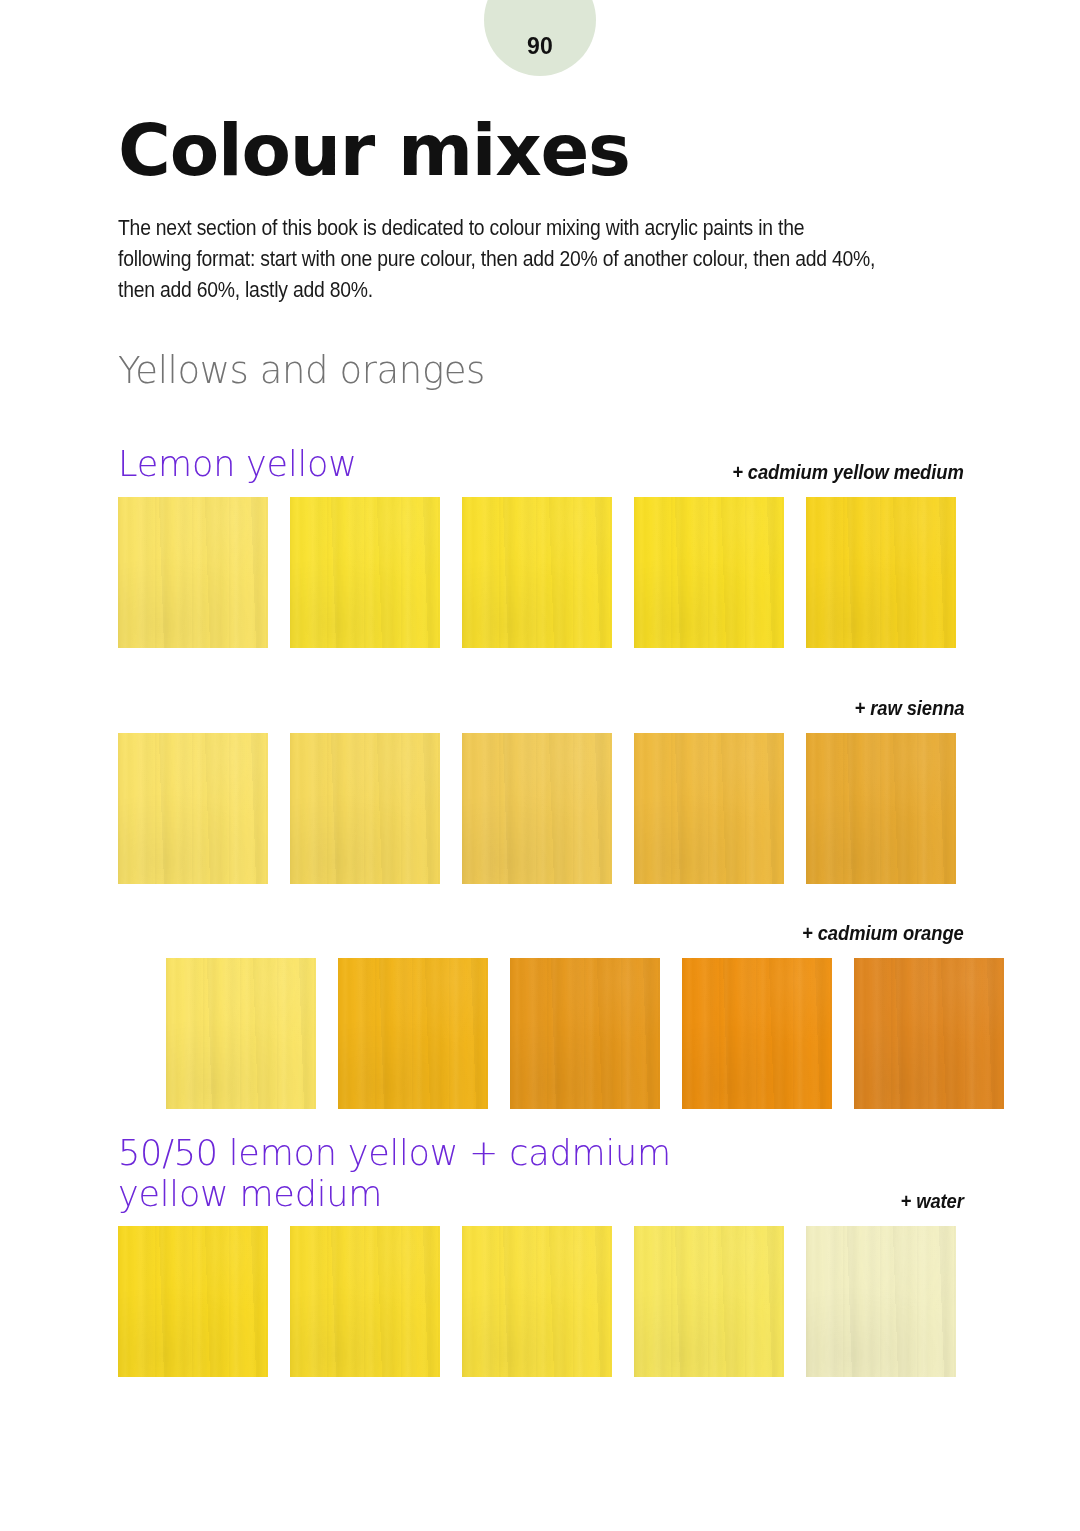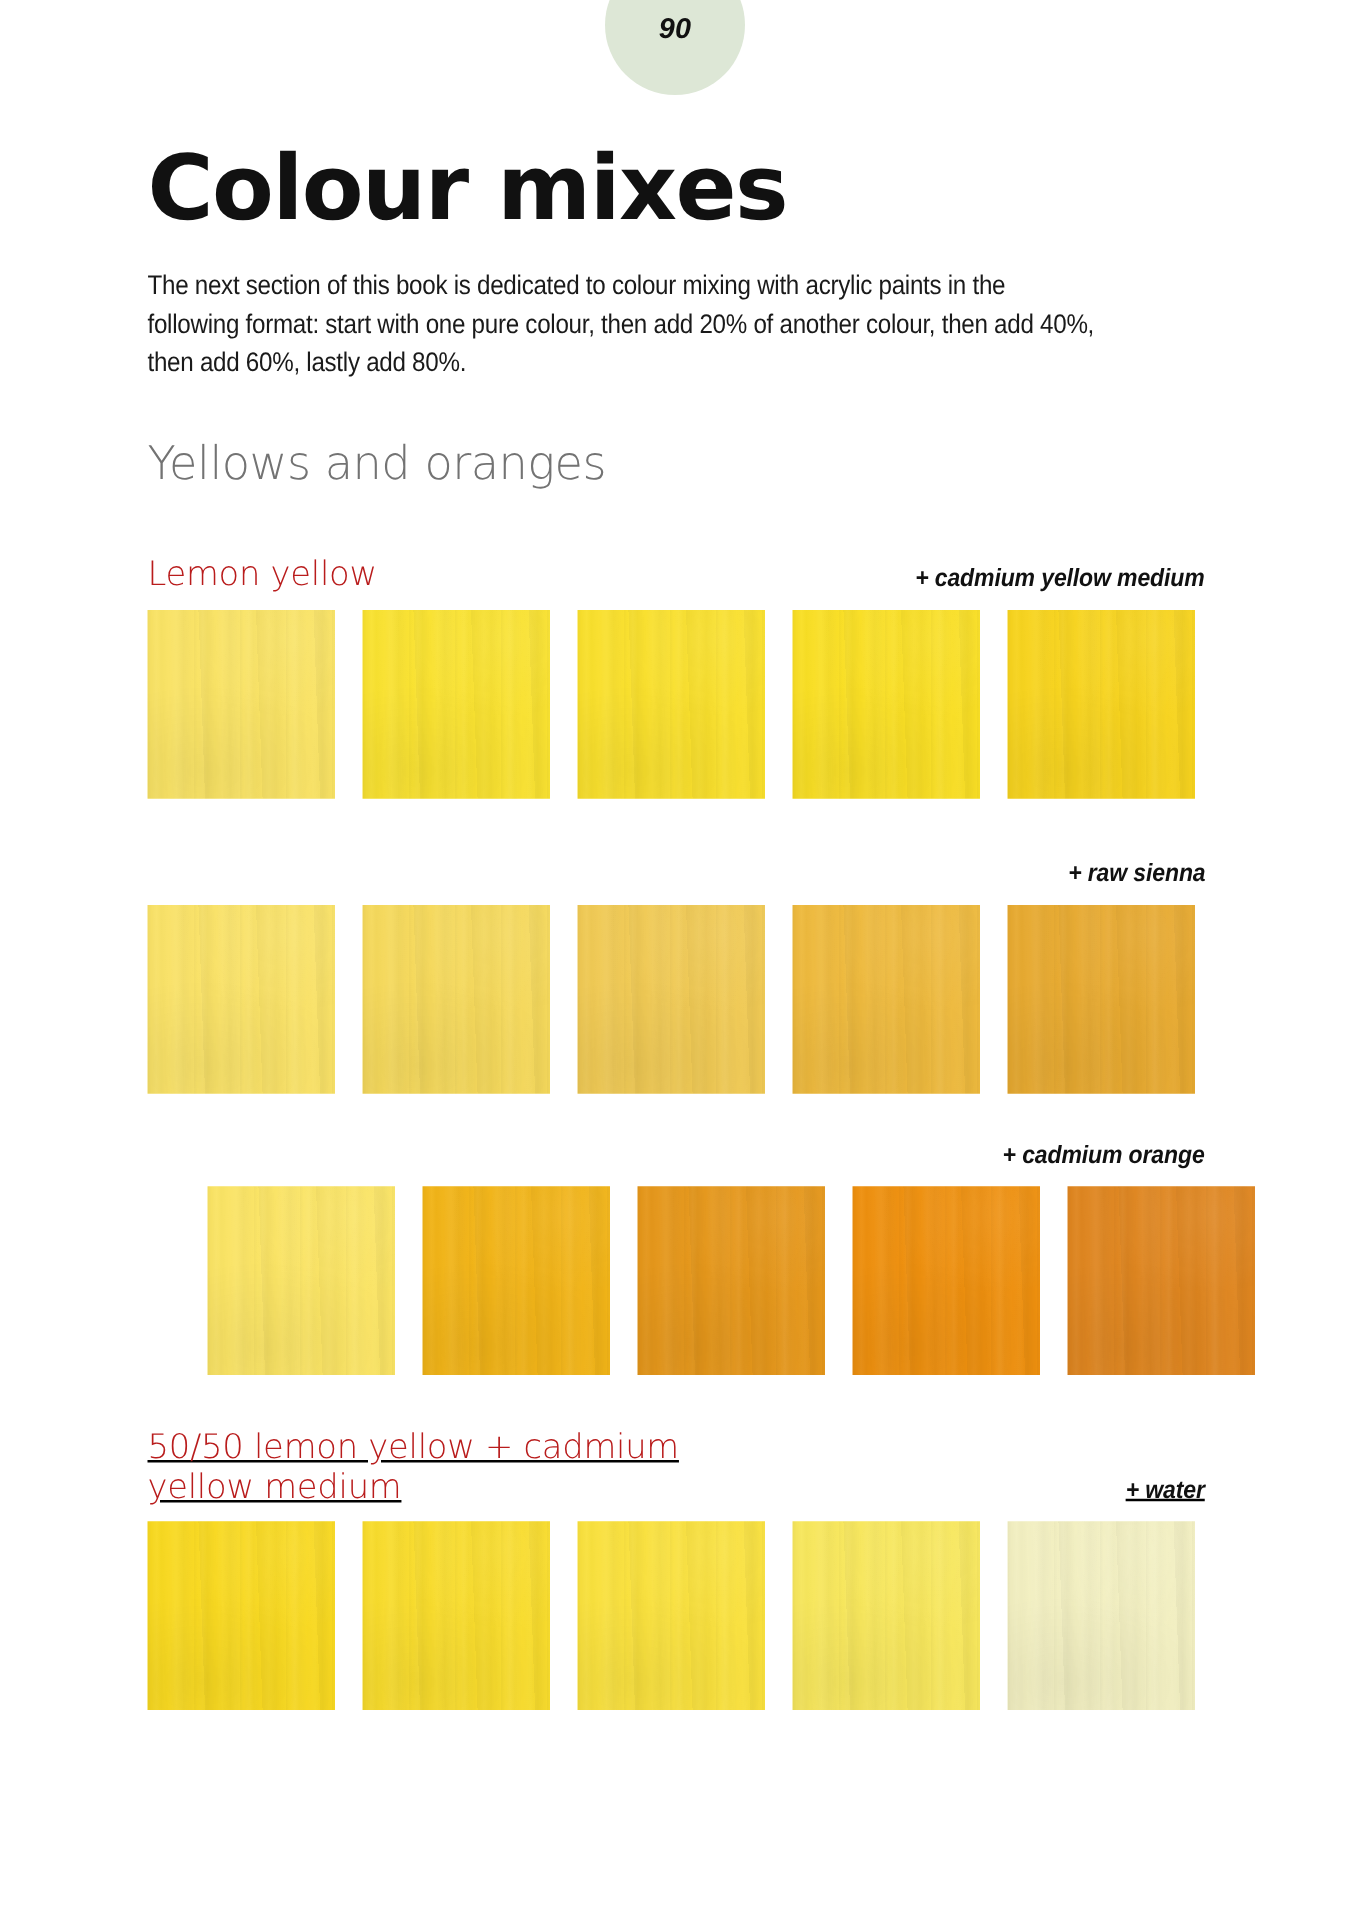--- a/index.html
+++ b/index.html
@@ -25,26 +25,25 @@
     width: 112px;
     height: 112px;
     border-radius: 50%;
     background: #dde7d6;
     display: flex;
     align-items: flex-end;
     justify-content: center;
   }
   #page-badge .num {
     font-family: "Liberation Sans", sans-serif;
-    font-style: italic;
     font-weight: bold;
     font-size: 23px;
     line-height: 1;
     color: #111111;
-    padding-bottom: 42px;
+    padding-bottom: 18px;
     letter-spacing: .3px;
   }
 
   
   #content {
     position: absolute;
     left: 118px;
     top: 0;
     width: 846px;
   }
@@ -91,24 +90,24 @@
     position: relative;
     display: flex;
     align-items: flex-end;
     justify-content: space-between;
     min-height: 34px;
   }
 
   .base-label {
     font-family: "DejaVu Sans", sans-serif;
     font-weight: 300;
-    font-size: 27px;
+    font-size: 35px;
     line-height: 1.22;
     letter-spacing: -0.2px;
-    color: #b91c1c;
+    color: #6d28d9;
     white-space: pre-line;
   }
   .base-label.empty { visibility: hidden; }
 
   .add-label {
     font-family: "Liberation Sans Narrow", "Liberation Sans", sans-serif;
     font-style: italic;
     font-weight: bold;
     font-size: 20px;
     line-height: 1.2;
@@ -154,21 +153,21 @@
         rgba(0,0,0,0.04) 0px, rgba(0,0,0,0) 14px, rgba(255,255,255,0.045) 26px, rgba(0,0,0,0) 46px),
       radial-gradient(ellipse 120% 70% at 30% 85%, rgba(0,0,0,0.05), rgba(0,0,0,0) 65%),
       radial-gradient(ellipse 90% 60% at 75% 15%, rgba(255,255,255,0.07), rgba(255,255,255,0) 70%);
     opacity: .8;
   }
 
   
   #group-1 { padding-top: 52px; }
   #group-2 { padding-top: 40px; }
   #group-3 { padding-top: 29px; margin-left: 48px; }
-  #group-4 { padding-top: 42px; text-decoration: underline; }
+  #group-4 { padding-top: 24px; }
 
   #group-4 .group-header { align-items: flex-end; }
   #group-4 .base-label { line-height: 1.18; }
 </style>
 </head>
 <body style="background: rgb(255, 255, 255);">
 
 <div id="page-badge" style="background: rgb(221, 231, 214);">
   <span class="num">90</span>
 </div>

